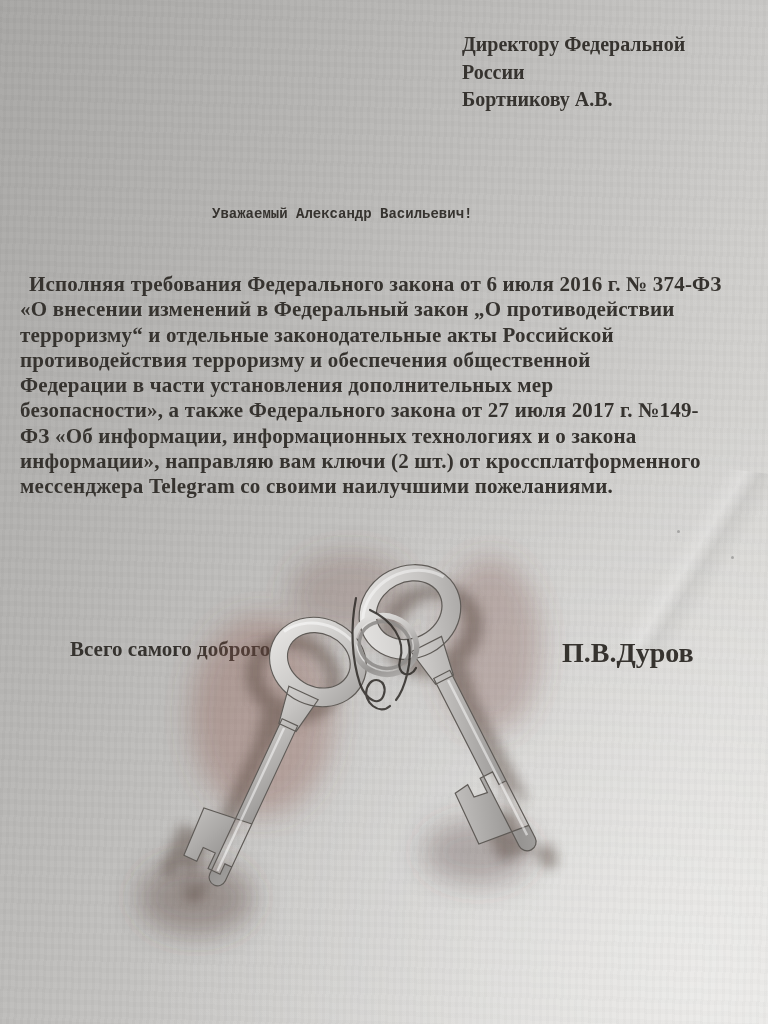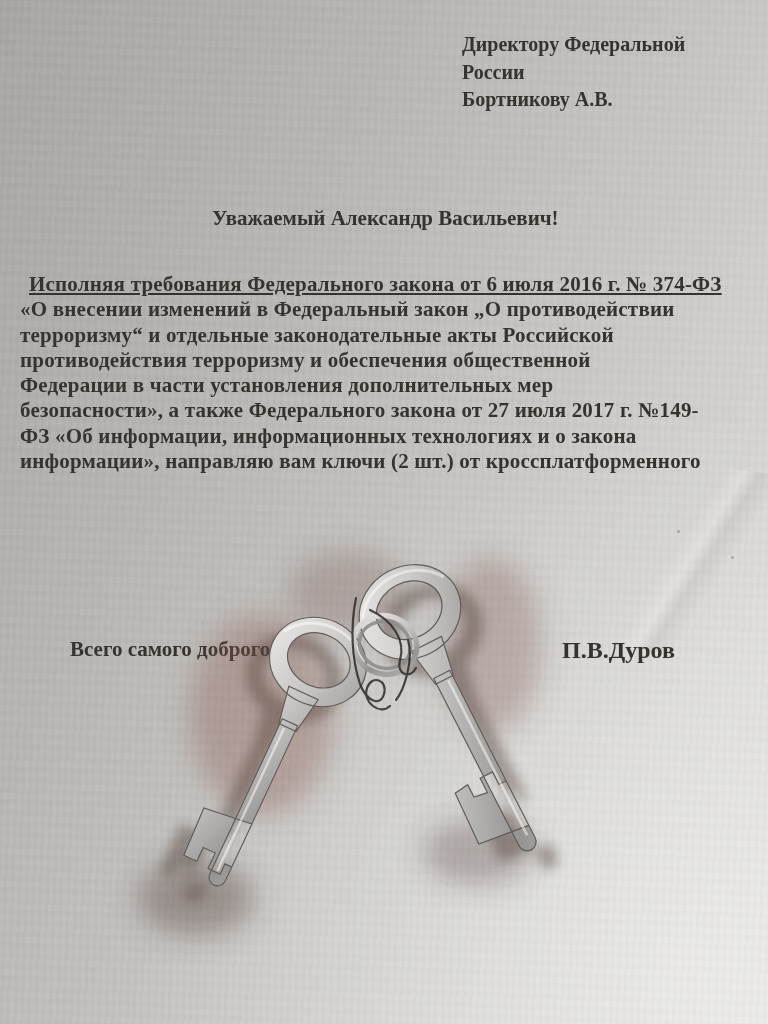--- a/index.html
+++ b/index.html
@@ -27,25 +27,25 @@
   }
   .speck{position:absolute;width:3px;height:3px;border-radius:50%;background:#6a6a6a;opacity:.45;}
   .text-layer{
     position:absolute;inset:0;
     color:#36332f;
     filter:blur(0.35px);
     font-weight:600;
   }
   .txt{position:absolute;white-space:nowrap;}
   .recipient{left:462px;top:31px;font-size:20px;line-height:27.5px;}
-  .salutation{left:212px;top:206px;font-size:21px;}
+  .salutation{left:212px;top:206px;font-size:14px;font-family:Liberation Mono, monospace;}
   .body-block{left:20px;top:272px;font-size:21px;line-height:25.3px;letter-spacing:0.2px;}
-  .body-block div:first-child{padding-left:9px;text-decoration:underline;}
+  .body-block div:first-child{padding-left:9px;}
   .closing{left:38px;top:637px;font-size:21px;margin-left:32px;}
-  .signature{left:562px;top:637px;font-size:24px;}
+  .signature{left:562px;top:637px;font-size:28px;}
   svg.keys{position:absolute;left:0;top:0;}
 </style>
 </head>
 <body>
 
 <div class="photo">
 
   <div class="grain"></div>
   <div class="crease"></div>
   <div class="speck" style="left:677px;top:530px;"></div>
@@ -63,20 +63,21 @@
 
     <div class="txt body-block">
       <div>Исполняя требования Федерального закона от 6 июля 2016 г. № 374-ФЗ</div>
       <div>«О внесении изменений в Федеральный закон „О противодействии</div>
       <div>терроризму“ и отдельные законодательные акты Российской</div>
       <div>противодействия терроризму и обеспечения общественной</div>
       <div>Федерации в части установления дополнительных мер</div>
       <div>безопасности», а также Федерального закона от 27 июля 2017 г. №149-</div>
       <div>ФЗ «Об информации, информационных технологиях и о закона</div>
       <div>информации», направляю вам ключи (2 шт.) от кроссплатформенного</div>
+      <div>мессенджера Telegram со своими наилучшими пожеланиями.</div>
     </div>
 
     <div class="txt closing">Всего самого доброго</div>
     <div class="txt signature">П.В.Дуров</div>
   </div>
 
   <svg class="keys" width="768" height="1024" viewBox="0 0 768 1024">
     <defs>
       <linearGradient id="met" x1="0" y1="0" x2="0.9" y2="1">
         <stop offset="0" stop-color="#e9e8e6"></stop>

